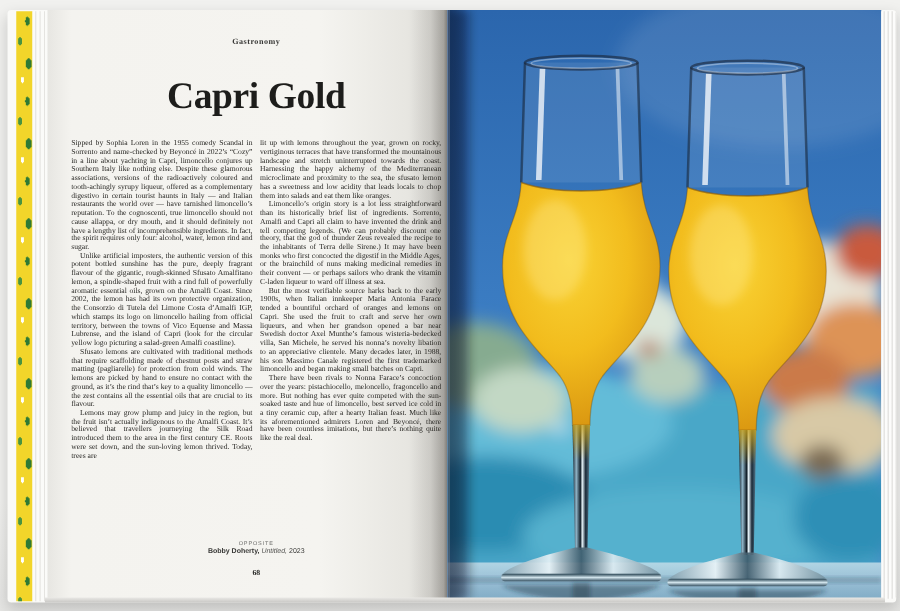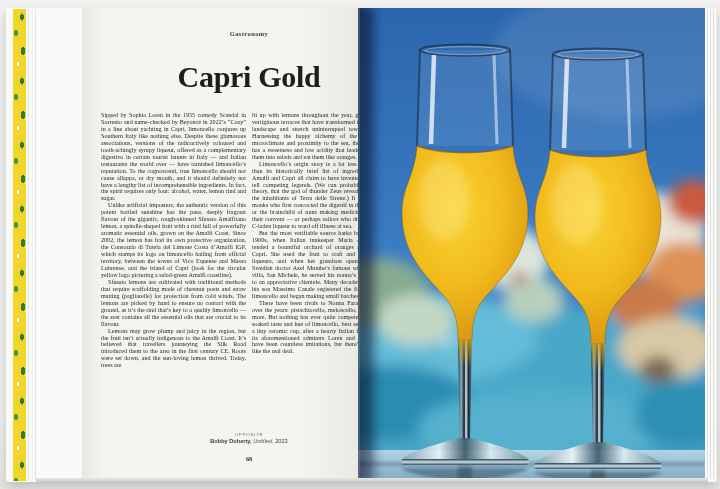--- a/index.html
+++ b/index.html
@@ -18,21 +18,21 @@
       radial-gradient(ellipse 2px 4px at 5px 55px,#ffffff 60%,rgba(0,0,0,0) 61%);
     background-size:13px 64px;background-repeat:repeat-y;}
   .edge-left{position:absolute;left:20px;top:1px;width:12px;height:472px;
     background:repeating-linear-gradient(90deg,#fbfbf9 0px,#fbfbf9 2px,#dddcd8 2.6px,#fbfbf9 3.4px);}
   .edge-right{position:absolute;left:699px;top:1px;width:12px;height:470px;border-radius:0 3px 3px 0;
     background:repeating-linear-gradient(90deg,#fcfcfb 0px,#fcfcfb 1.6px,#d7d6d3 2.2px,#fcfcfb 3.2px);}
   .bottom-edge{position:absolute;left:30px;bottom:0;width:672px;height:4px;
     background:linear-gradient(180deg,#e9e8e5,#c8c7c4);}
   
   .left-page{position:absolute;left:32px;top:0;width:320px;height:471px;
-    background:linear-gradient(90deg,#e7e6e2 0%,#f4f3ef 6%,#f5f4f0 68%,#e7e6e1 90%,#d2d1cd 99%,#bebdb9 100%);margin-left:44px;}
+    background:linear-gradient(90deg,#e7e6e2 0%,#f4f3ef 6%,#f5f4f0 68%,#e7e6e1 90%,#d2d1cd 99%,#bebdb9 100%);}
   .running-header{position:absolute;left:19px;top:22px;width:296px;text-align:center;
     font-size:6.5px;font-weight:bold;color:#3a3a38;letter-spacing:0.4px;}
   .page-title{position:absolute;left:19px;top:52px;width:296px;text-align:center;
     font-size:30px;font-weight:bold;color:#1d1d1b;letter-spacing:-0.3px;}
   .bodytext{position:absolute;left:19px;top:104px;width:296px;height:296px;overflow:hidden;
     display:flex;gap:6px;}
   .col{width:145px;color:#2726237;color:#272623;font-size:6.1px;line-height:6.95px;
     text-align:justify;hyphens:auto;-webkit-hyphens:auto;}
   .col p{margin:0;text-indent:7px;}
   .col p.noindent{text-indent:0;}

